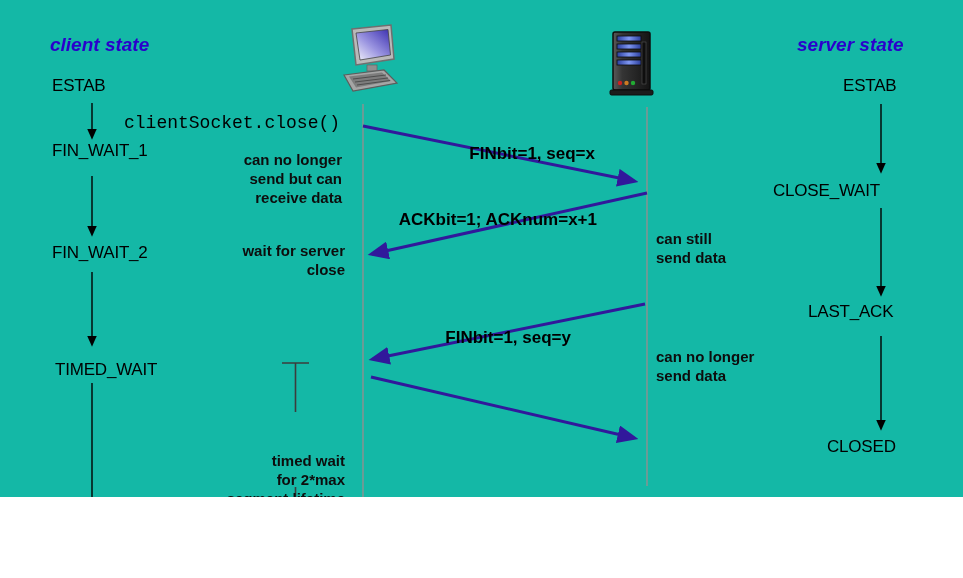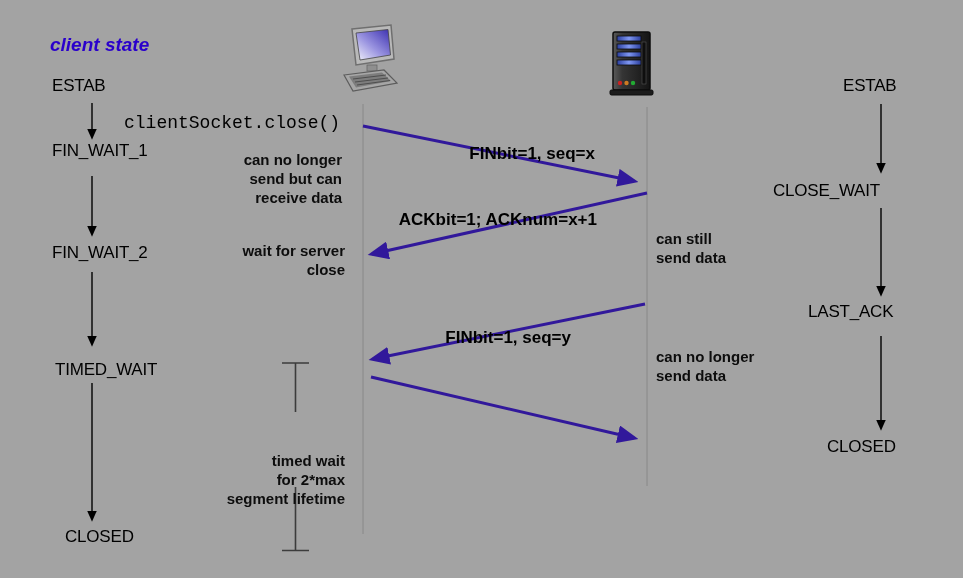--- a/index.html
+++ b/index.html
@@ -1,17 +1,17 @@
 <!DOCTYPE html>
 <html><head>
 <meta charset="utf-8">
 <style>
   html,body{margin:0;padding:0;background:#ffffff;}
   #canvas{
-    position:relative;width:963px;height:578px;background:#a3a3a3;overflow:hidden;
+    position:relative;width:963px;height:497px;background:#14b8a6;overflow:hidden;
     font-family:"Liberation Sans","DejaVu Sans",sans-serif;color:#000;
   }
   #wires{position:absolute;left:0;top:0;z-index:1;}
   .txt{position:absolute;z-index:2;white-space:pre-line;}
   .hdr{font-size:19px;font-weight:700;font-style:italic;color:#2a00cc;}
   .state{font-size:17px;font-weight:400;color:#000;letter-spacing:-0.2px;}
   .msg{font-size:17px;font-weight:600;color:#000;text-align:right;}
   .note{font-size:15px;font-weight:600;color:#0d0d0d;line-height:19px;}
   .note.r{text-align:right;}
   .code{font-size:18px;font-weight:400;font-family:"Liberation Mono","DejaVu Sans Mono",monospace;color:#000;}
@@ -70,20 +70,21 @@
 
     <line x1="363" y1="126" x2="634" y2="181" stroke="#31189b" stroke-width="3" marker-end="url(#bluehead)"></line>
     <line x1="647" y1="193" x2="372" y2="254" stroke="#31189b" stroke-width="3" marker-end="url(#bluehead)"></line>
     <line x1="645" y1="304" x2="373" y2="359" stroke="#31189b" stroke-width="3" marker-end="url(#bluehead)"></line>
     <line x1="371" y1="377" x2="634" y2="438" stroke="#31189b" stroke-width="3" marker-end="url(#bluehead)"></line>
 
     <path d="M282 363 H309 M295.5 363 V412 M295.5 487 V550 M282 550.5 H309" stroke="#3c3c3c" stroke-width="1.6" fill="none"></path>
   </svg>
 
   <div class="txt hdr p-client-hdr">client state</div>
+  <div class="txt hdr p-server-hdr">server state</div>
 
   <div class="txt state p-c-estab">ESTAB</div>
   <div class="txt state p-c-finwait1">FIN_WAIT_1</div>
   <div class="txt state p-c-finwait2">FIN_WAIT_2</div>
   <div class="txt state p-c-timedwait">TIMED_WAIT</div>
   <div class="txt state p-c-closed">CLOSED</div>
 
   <div class="txt state p-s-estab">ESTAB</div>
   <div class="txt state p-s-closewait">CLOSE_WAIT</div>
   <div class="txt state p-s-lastack">LAST_ACK</div>

